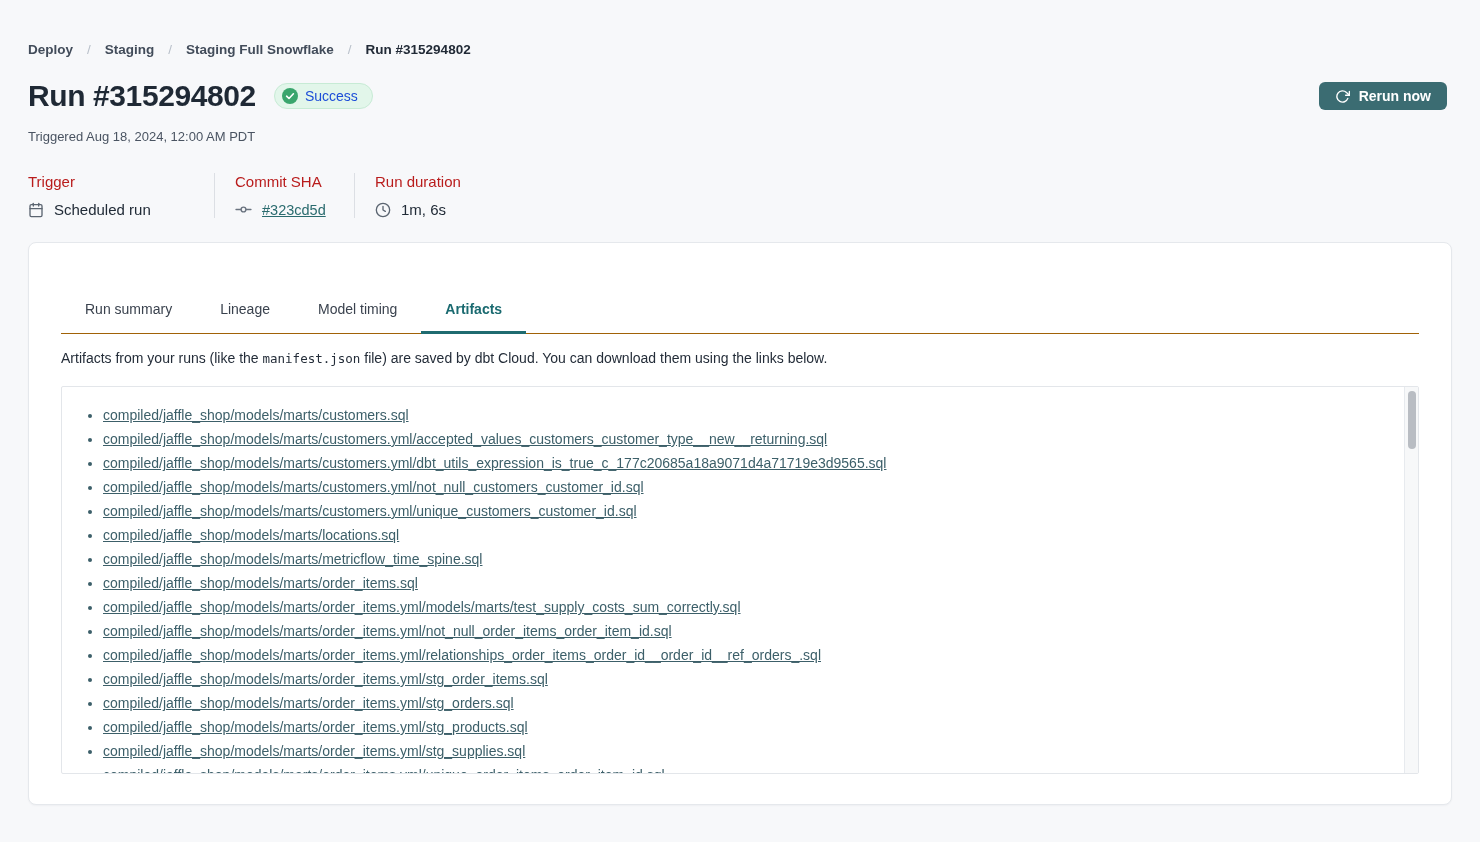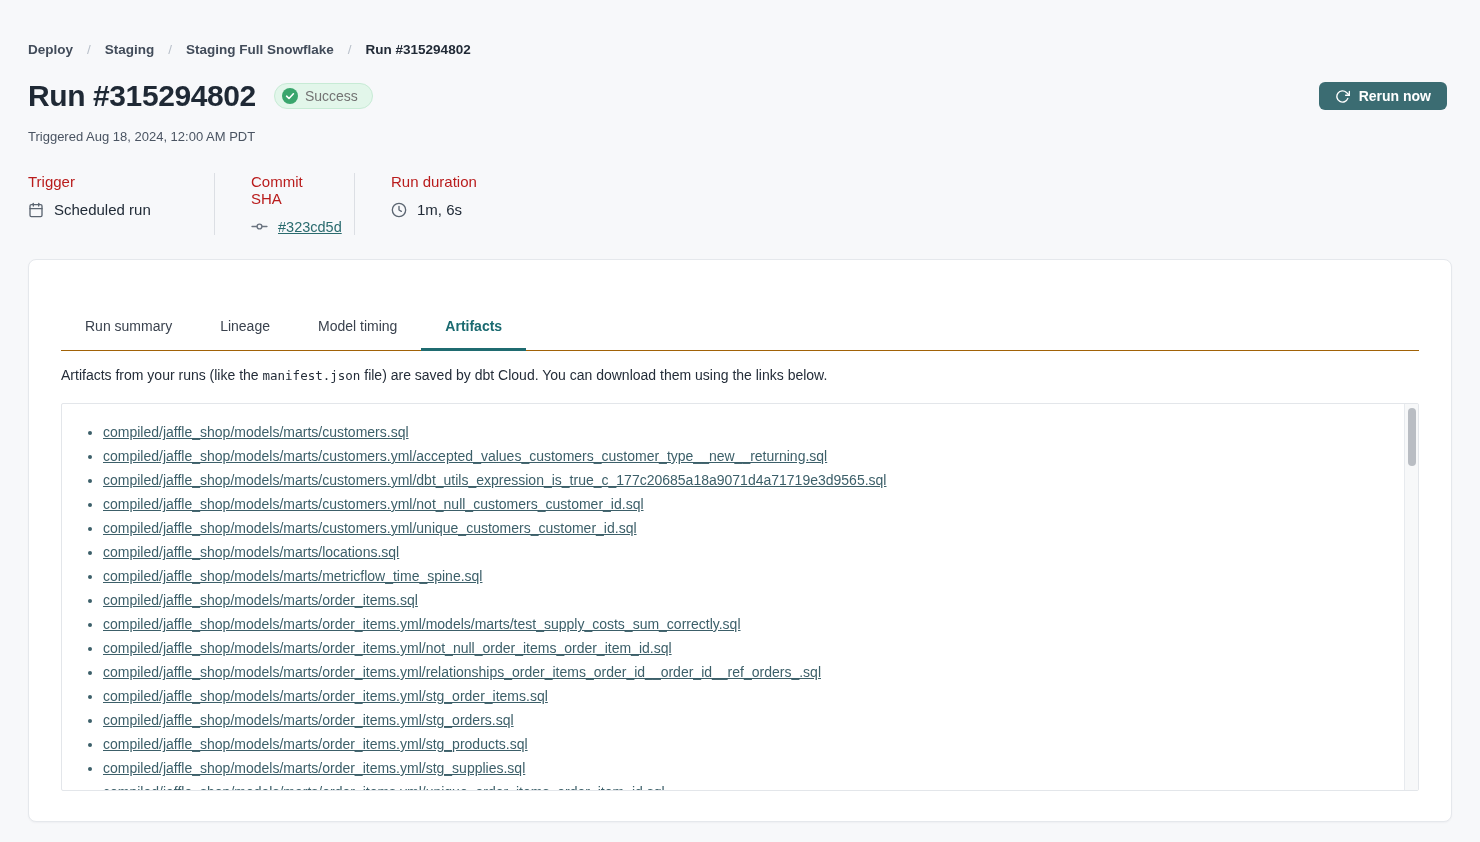--- a/index.html
+++ b/index.html
@@ -17,35 +17,35 @@
     font-size:13.5px; font-weight:600; color:#424c5a; }
   .crumb { cursor:pointer; }
   .crumb-sep { color:#b9c0ca; font-weight:400; }
   .crumb.current { color:#222b37; font-weight:700; cursor:default; }
 
   
   .title-row { display:flex; align-items:center; margin-top:18px; height:42px; }
   h1.page-title { margin:0; font-size:30px; font-weight:700; color:#1f2935; letter-spacing:-0.4px; }
   .status-badge { margin-left:18px; display:inline-flex; align-items:center; gap:7px;
     background:#e2f6ea; border:1px solid #c7ebd5; border-radius:15px;
-    padding:4px 14px 4px 7px; font-size:14px; color:#737373; }
+    padding:4px 14px 4px 7px; font-size:14px; color:#1d4ed8; }
   .status-badge .check-wrap { width:16px; height:16px; display:inline-flex; }
 
   .rerun-btn { position:absolute; top:82px; right:33px; height:28px;
     background:#3b6c72; color:#ffffff; border:none; border-radius:6px;
     font-family:"Liberation Sans",sans-serif; font-size:14px; font-weight:700;
     display:inline-flex; align-items:center; gap:9px; padding:0 16px; cursor:pointer; }
   .rerun-btn svg { display:block; }
 
   .triggered { margin-top:12px; font-size:13px; color:#4a5462; }
 
   
   .meta-row { display:flex; margin-top:29px; }
   .meta-col { padding-right:30px; }
-  .meta-col + .meta-col { border-left:1px solid #dcdfe4; padding-left:36px; }
+  .meta-col + .meta-col { border-left:1px solid #dcdfe4; padding-left:20px; }
   .meta-col.col-trigger { width:186px; }
   .meta-col.col-commit { width:140px; }
   .meta-label { font-size:15px; color:#b91c1c; }
   .meta-value { margin-top:11px; display:flex; align-items:center; gap:10px;
     font-size:15px; color:#20293485; color:#212b37; }
   .meta-value .icon { display:inline-flex; }
   a.commit-link { color:#2a6b6e; text-decoration:underline; font-size:14.5px; cursor:pointer; }
 
   
   .card { margin-top:24px; background:#ffffff; border:1px solid #e5e8ec; border-radius:8px;

